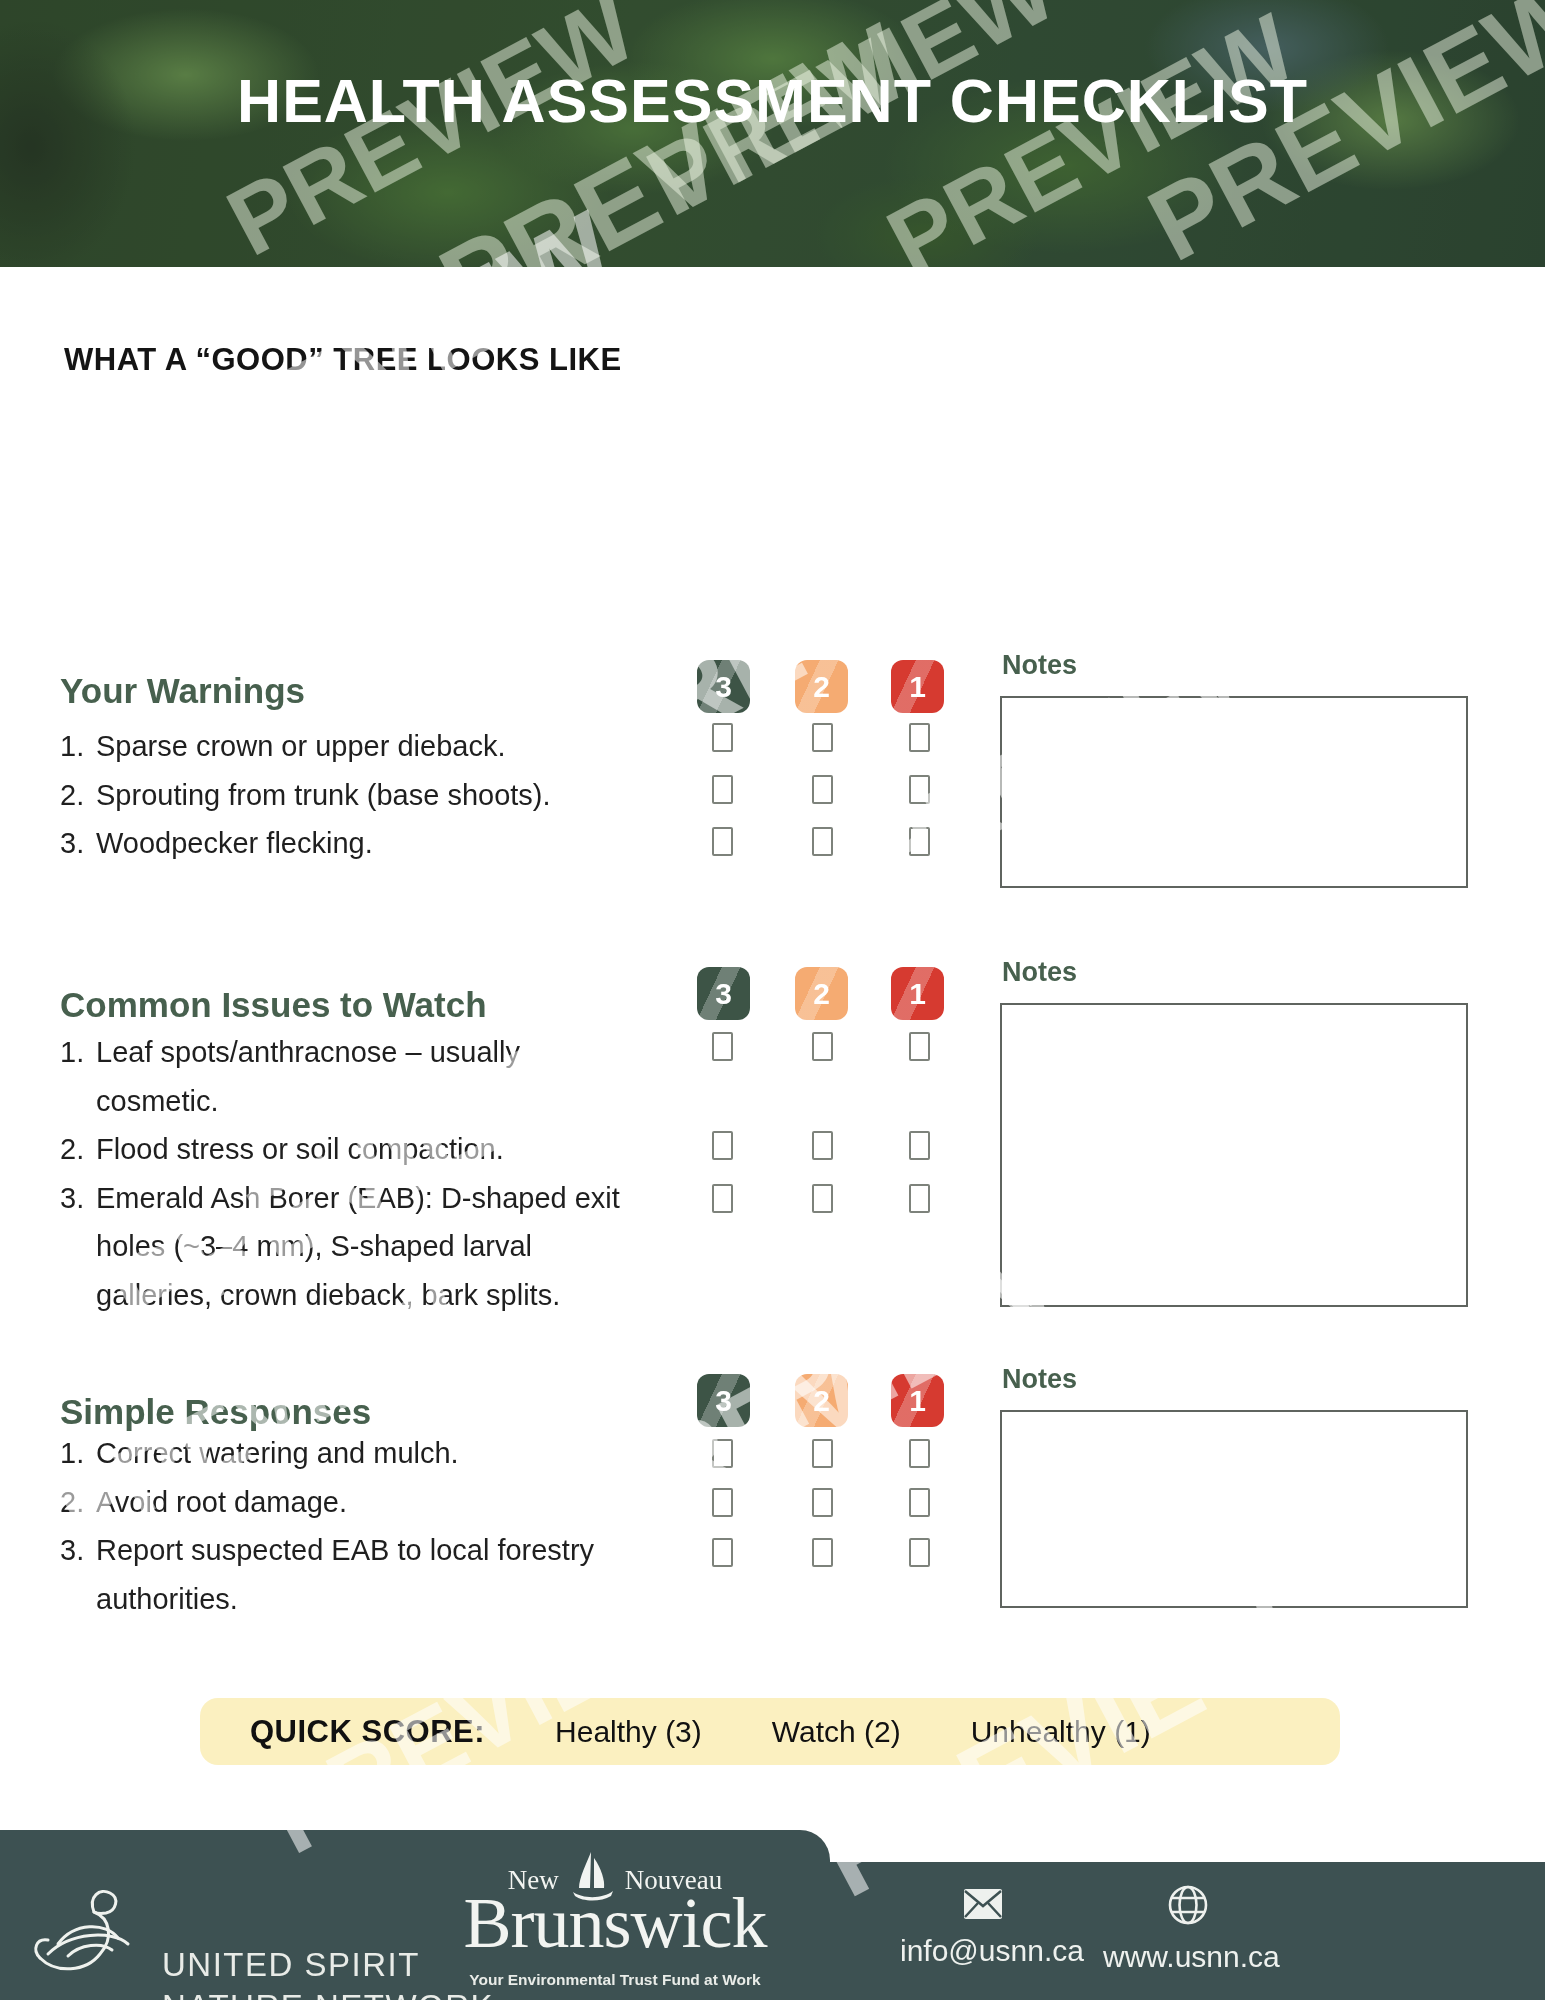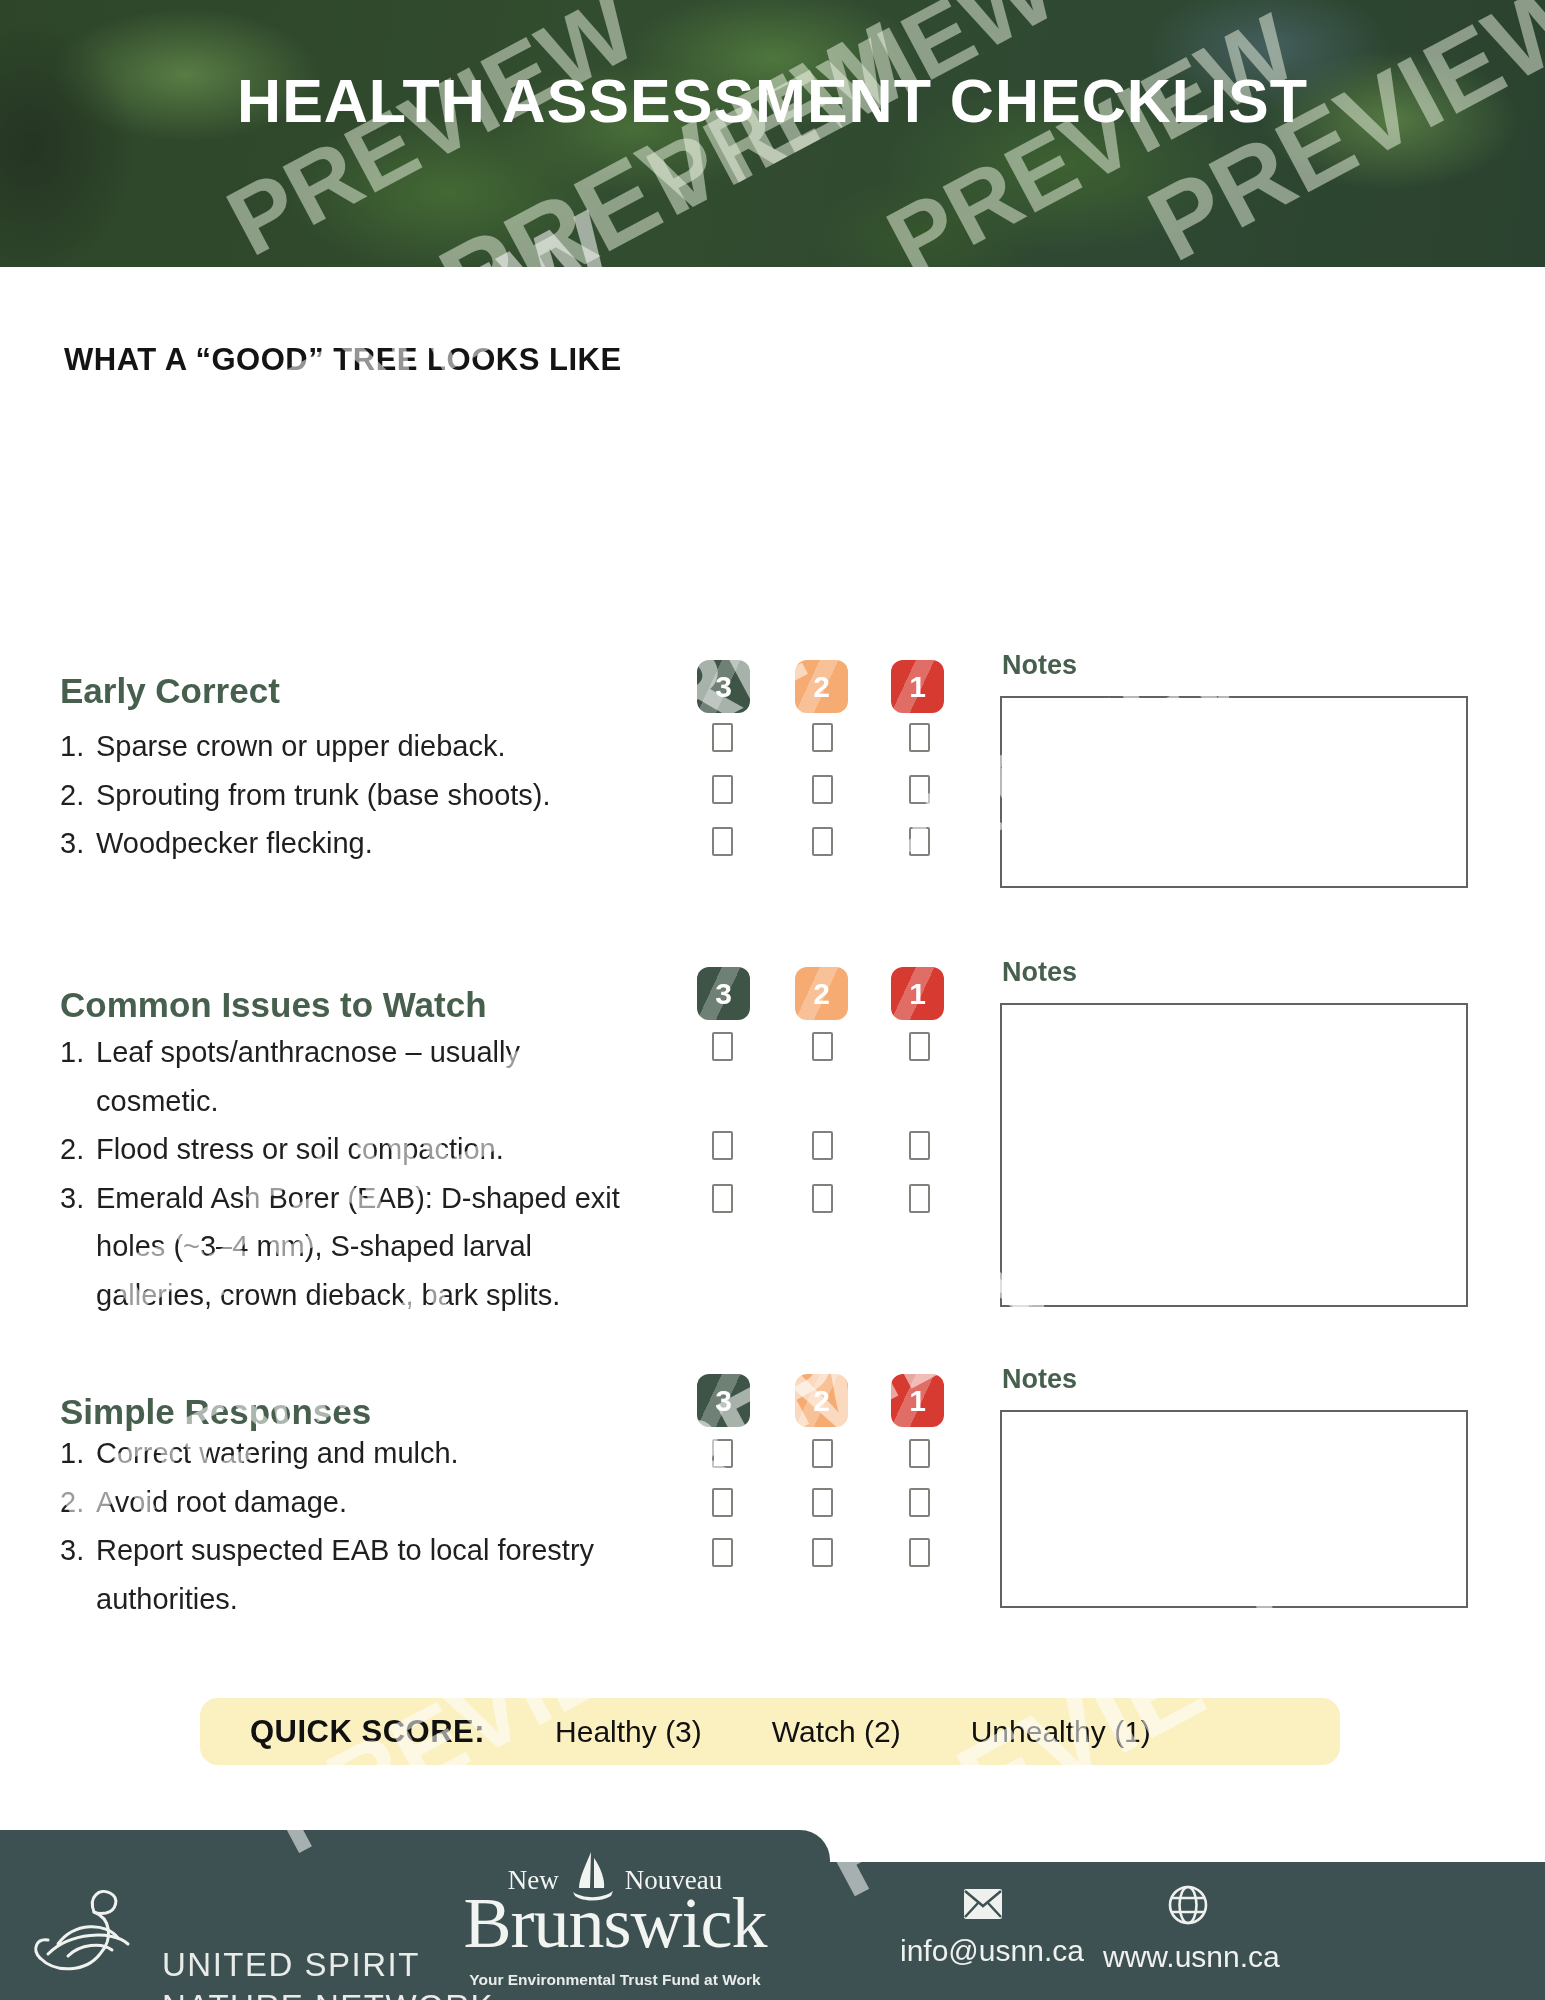--- a/index.html
+++ b/index.html
@@ -154,21 +154,21 @@
     <span class="wm hwm2">PREVIEW</span>
     <span class="wm hwm3">PREVIEW</span>
     <span class="wm hwm4">PREVIEW</span>
     <span class="wm hwm5">PREVIEW</span>
     <h1>HEALTH ASSESSMENT CHECKLIST</h1>
   </header>
 
   <h2 class="intro-heading">WHAT A “GOOD” TREE LOOKS LIKE</h2>
 
   <section class="check-section s1">
-    <h3>Early Correct</h3>
+    <h3>Your Warnings</h3>
     <ol>
       <li>
           <span class="num">1.</span>
           <span class="txt">Sparse crown or upper dieback.</span>
         </li>
       <li>
           <span class="num">2.</span>
           <span class="txt">Sprouting from trunk (base shoots).</span>
         </li>
       <li>

